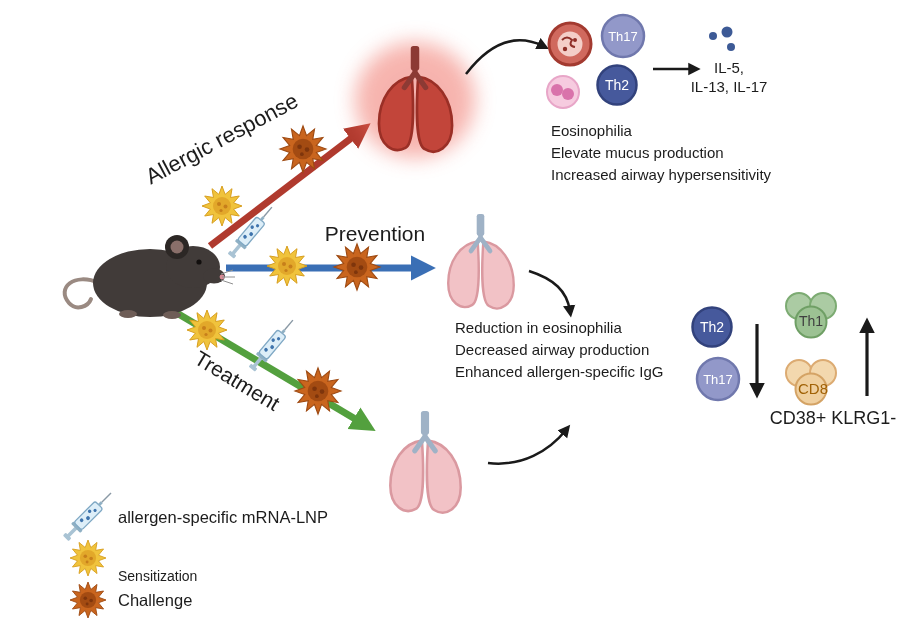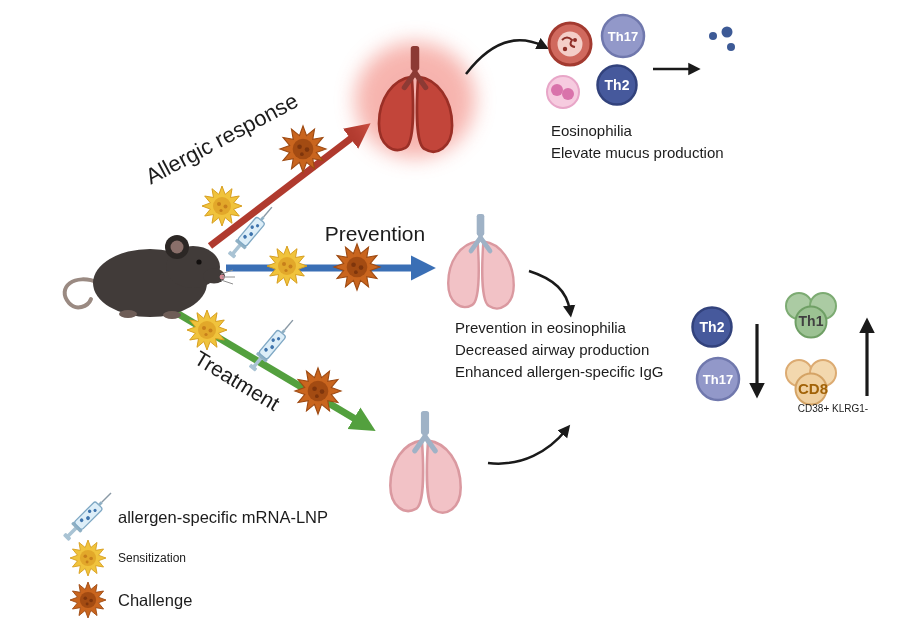--- a/index.html
+++ b/index.html
@@ -4,21 +4,21 @@
 <style>
   html,body{margin:0;padding:0;background:#fff;}
   .canvas{
     position:relative;width:900px;height:630px;background:#ffffff;overflow:hidden;
     font-family:"Liberation Sans",sans-serif;color:#1c1c1c;
   }
   svg.layer{position:absolute;left:0;top:0;width:900px;height:630px;}
   .lbl{position:absolute;white-space:nowrap;}
   .pathway{font-weight:500;}
   .block{position:absolute;font-size:15px;line-height:22px;white-space:nowrap;}
-  .cell{position:absolute;transform:translate(-50%,-50%);font-weight:700;color:#fff;white-space:nowrap;}
+  .cell{position:absolute;transform:translate(-50%,-50%);font-weight:400;color:#fff;white-space:nowrap;}
   .centered{transform:translate(-50%,-50%);}
   .lungs .lobe{stroke-width:2.5;}
   .lungs .bronchi{fill:none;stroke-width:5;stroke-linecap:round;}
   .lungs-pink .lobe{fill:#f2c2c6;stroke:#da99a0;}
   .lungs-pink .trachea{fill:#9fb2c6;}
   .lungs-pink .bronchi{stroke:#9fb2c6;}
   .lungs-red .lobe{fill:#c2453a;stroke:#9a2f26;}
   .lungs-red .trachea{fill:#8c3a34;}
   .lungs-red .bronchi{stroke:#8c3a34;}
 </style>
@@ -167,35 +167,40 @@
     <use href="#star-orange" transform="translate(70,582) scale(0.9)"></use>
   </svg>
 
   <div class="lbl pathway" style="left:222px;top:139px;font-size:22px;transform:translate(-50%,-50%) rotate(-28deg);">Allergic response</div>
   <div class="lbl pathway" style="left:331px;top:234px;font-size:21px;transform:translate(-50%,-50%);margin-left:44px;">Prevention</div>
   <div class="lbl pathway" style="left:237px;top:381px;font-size:21px;transform:translate(-50%,-50%) rotate(31deg);">Treatment</div>
 
   <div class="cell" style="left:623px;top:36px;font-size:13px;">Th17</div>
   <div class="cell" style="left:617px;top:85px;font-size:14px;">Th2</div>
 
+  <div class="lbl centered" style="left:729px;top:77px;text-align:center;font-size:15px;line-height:19px;">
+    <div>IL-5,</div>
+    <div>IL-13, IL-17</div>
+  </div>
 
   <div class="block" style="left:551px;top:120px;">
     <div>Eosinophilia</div>
     <div>Elevate mucus production</div>
+    <div>Increased airway hypersensitivity</div>
   </div>
 
   <div class="block" style="left:455px;top:317px;">
-    <div>Prevention in eosinophilia</div>
+    <div>Reduction in eosinophilia</div>
     <div>Decreased airway production</div>
     <div>Enhanced allergen-specific IgG</div>
   </div>
 
   <div class="cell" style="left:712px;top:327px;font-size:14px;">Th2</div>
   <div class="cell" style="left:718px;top:379px;font-size:13px;">Th17</div>
   <div class="cell" style="left:811px;top:321px;font-size:14px;color:#404040;">Th1</div>
   <div class="cell" style="left:813px;top:388px;font-size:15px;color:#a16207;">CD8</div>
-  <div class="lbl centered" style="left:833px;top:408px;font-size:10px;">CD38+ KLRG1-</div>
+  <div class="lbl centered" style="left:833px;top:418px;font-size:18px;">CD38+ KLRG1-</div>
 
   <div class="lbl" style="left:118px;top:517px;transform:translateY(-50%);font-size:16.5px;">allergen-specific mRNA-LNP</div>
-  <div class="lbl" style="left:118px;top:558px;transform:translateY(-50%);font-size:12px;">Sensitization</div>
+  <div class="lbl" style="left:118px;top:576px;transform:translateY(-50%);font-size:14px;">Sensitization</div>
   <div class="lbl" style="left:118px;top:600px;transform:translateY(-50%);font-size:16.5px;">Challenge</div>
 
 </div>
 
 </body></html>

